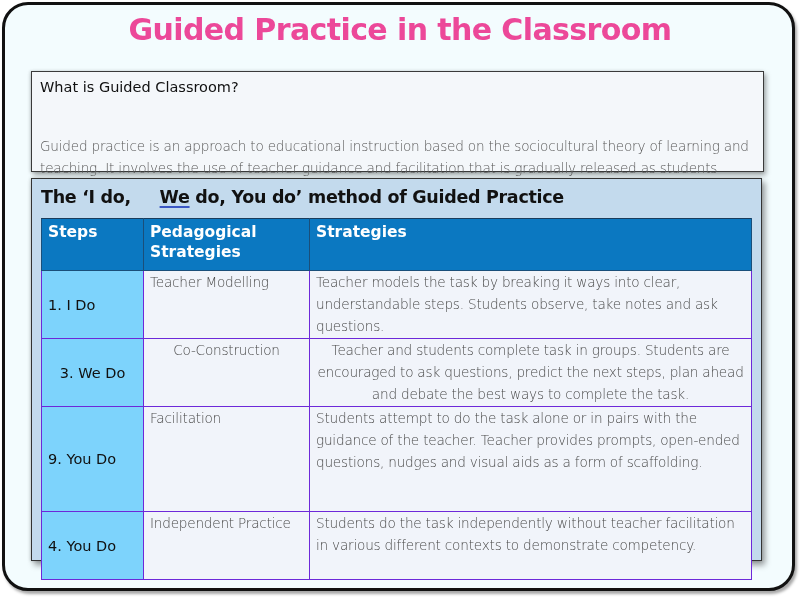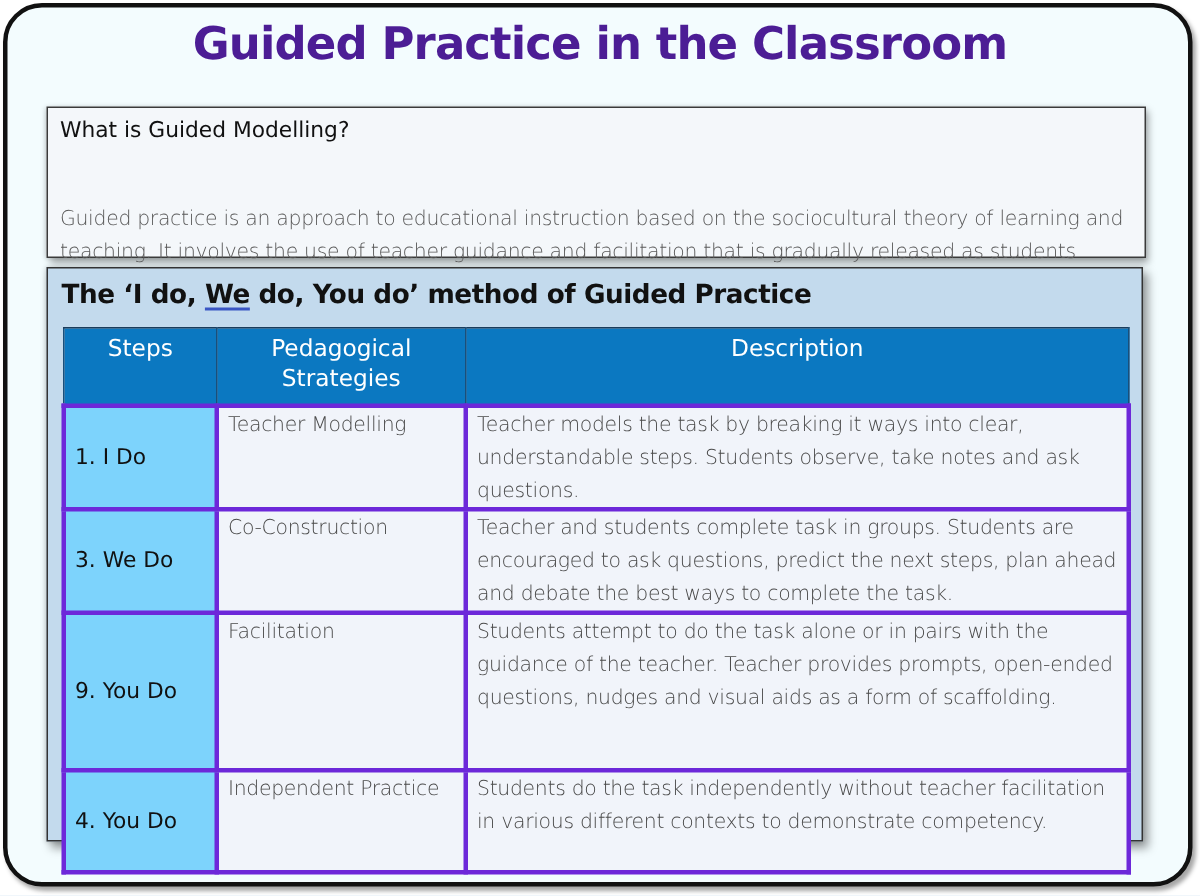--- a/index.html
+++ b/index.html
@@ -7,21 +7,21 @@
     body { position: relative; font-family: "DejaVu Sans", sans-serif; color: #1a1a1a; }
 
     .card {
       position: absolute; left: 2px; top: 2px; width: 793px; height: 589px;
       border: 3px solid #111; border-radius: 26px; background: #f3fcfe;
       box-shadow: 2px 3px 3px rgba(0,0,0,0.35);
     }
     .title {
       position: absolute; left: 0; top: 12px; width: 800px; text-align: center;
       font-family: "DejaVu Sans", sans-serif; font-weight: bold; font-size: 30px;
-      letter-spacing: -0.6px; color: #4c1d95;
+      letter-spacing: -0.6px; color: #ec4899;
     }
 
     .intro {
       position: absolute; left: 31px; top: 71px; width: 733px; height: 101px;
       background: #f4f7fa; border: 1.5px solid #3a3a3a;
       box-shadow: 2px 3px 5px rgba(0,0,0,0.35), -1px 0 3px rgba(0,0,0,0.15);
       padding: 5px 8px 0 8px;
     }
     .intro-heading {
       font-family: "DejaVu Sans", sans-serif; font-size: 14.5px; color: #111;
@@ -37,78 +37,78 @@
       background: #c3daed; border: 1.5px solid #333;
       box-shadow: 3px 4px 6px rgba(0,0,0,0.4), -1px 0 3px rgba(0,0,0,0.15);
     }
     .panel-heading {
       position: absolute; left: 9px; top: 8px;
       font-family: "DejaVu Sans", sans-serif; font-weight: bold; font-size: 17.5px;
       color: #111; letter-spacing: -0.3px; white-space: nowrap;
     }
     .panel-heading .ul {
       text-decoration: underline; text-decoration-color: #3a56c4;
-      text-decoration-thickness: 2px; text-underline-offset: 3px;
+      text-decoration-thickness: 2px; text-underline-offset: 3px; margin-left: 23px;
     }
 
     table.steps {
       position: absolute; left: 9px; top: 39px; width: 710px;
       border-collapse: collapse; table-layout: fixed;
       font-family: "DejaVu Sans", sans-serif;
     }
     table.steps col.c1 { width: 102px; }
     table.steps col.c2 { width: 166px; }
     table.steps col.c3 { width: 442px; }
     table.steps th {
-      background: #0b78c1; color: #ffffff; font-weight: normal; text-align: center;
+      background: #0b78c1; color: #ffffff; font-weight: bold; text-align: left;
       vertical-align: top; font-size: 15.5px; line-height: 20px;
       padding: 3px 6px 2px 6px; height: 52px;
       border: 1px solid #1a4f7a; border-top: 1.5px solid #1a3c5c;
     }
     table.steps td {
-      border: 3px solid #6d28d9; vertical-align: top; font-size: 13.6px;
+      border: 1px solid #6d28d9; vertical-align: top; font-size: 13.6px;
       line-height: 22px; color: #4a4a4a; padding: 0 6px;
       font-weight: 300; letter-spacing: -0.2px;
     }
     table.steps td.step {
       background: #7dd3fc; color: #111; font-weight: normal; vertical-align: middle;
       font-size: 14.5px; letter-spacing: 0;
     }
     table.steps td.strat, table.steps td.desc { background: #f1f4fa; }
     tr.r1 td { height: 68px; }
-    tr.r2 td { height: 68px; }
+    tr.r2 td { height: 68px; text-align: center; }
     tr.r3 td { height: 105px; }
     tr.r4 td { height: 68px; margin-left: 17px; }
   </style>
 </head>
 <body>
 
 <div class="card"></div>
 
 <h1 class="title">Guided Practice in the Classroom</h1>
 
 <section class="intro">
-  <div class="intro-heading">What is Guided Modelling?</div>
+  <div class="intro-heading">What is Guided Classroom?</div>
   <p class="intro-body">Guided practice is an approach to educational instruction based on the sociocultural theory of learning and teaching. It involves the use of teacher guidance and facilitation that is gradually released as students develop competence with a task or skill.</p>
 </section>
 
 <section class="panel">
   <h2 class="panel-heading"><span>The ‘I do, </span><span class="ul">We</span><span> do, You do’ method of Guided Practice</span></h2>
 
   <table class="steps">
     <colgroup>
         <col class="c1">
         <col class="c2">
         <col class="c3">
       </colgroup>
     <thead>
       <tr>
         <th>Steps</th>
         <th>Pedagogical Strategies</th>
-        <th>Description</th>
+        <th>Strategies</th>
       </tr>
     </thead>
     <tbody>
       <tr class="r1">
         <td class="step">1. I Do</td>
         <td class="strat">Teacher Modelling</td>
         <td class="desc">Teacher models the task by breaking it ways into clear, understandable steps. Students observe, take notes and ask questions.</td>
       </tr>
       <tr class="r2">
         <td class="step">3. We Do</td>

